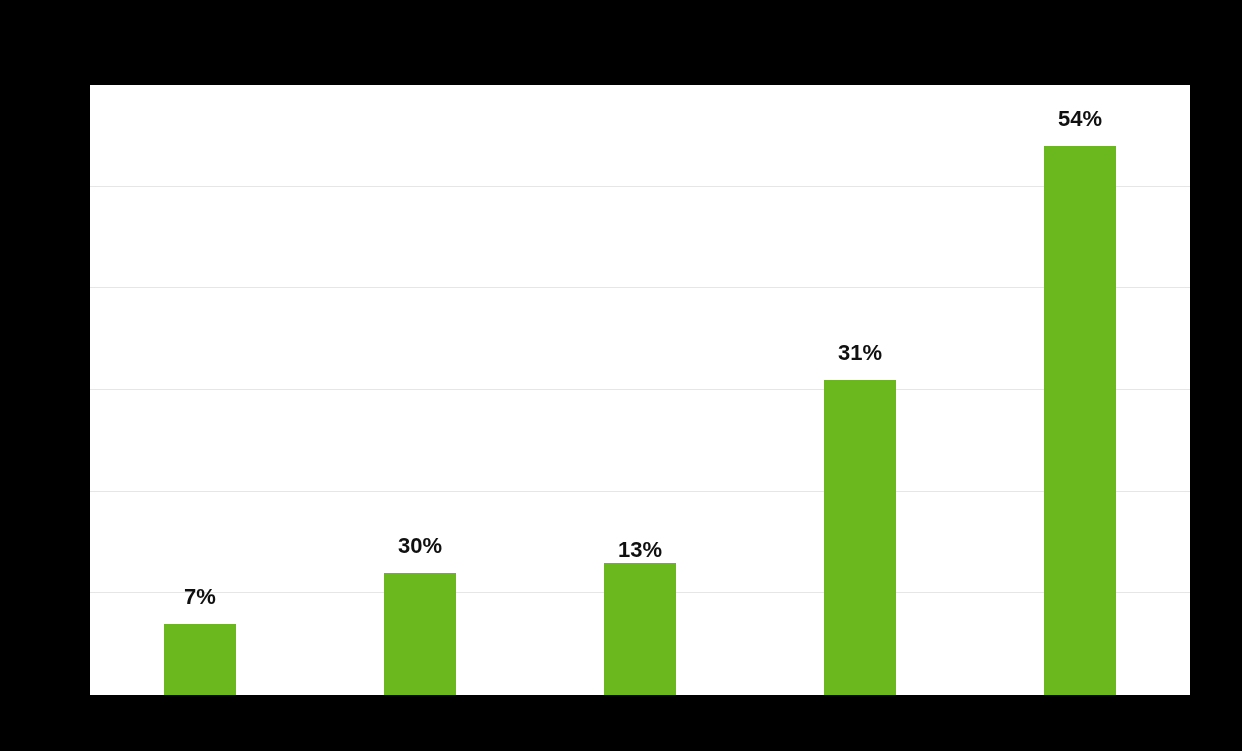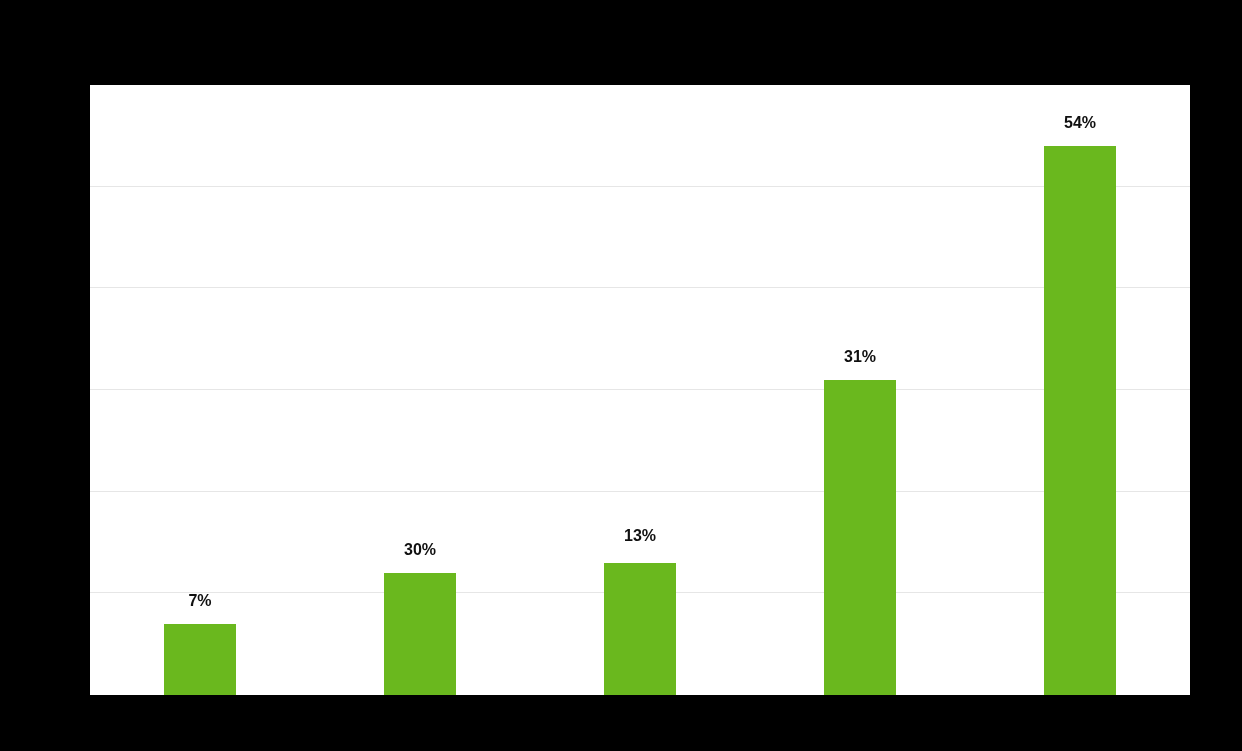--- a/index.html
+++ b/index.html
@@ -51,21 +51,21 @@
     bottom: 0;
     left: 50%;
     transform: translateX(-50%);
     width: 72px;
     background: #6ab81e;
   }
   .bar-label {
     position: absolute;
     left: 50%;
     transform: translateX(-50%);
-    font-size: 16px;
+    font-size: 22px;
     font-weight: 700;
     color: #101010;
     white-space: nowrap;
   }
 </style>
 </head>
 <body>
 
 <div class="chart-wrap">
   <div class="plot-area">
@@ -80,21 +80,21 @@
         <div class="bar-slot" style="left: 0%; width: 20%;">
           <div class="bar" style="height: 71.1667px; background: rgb(106, 184, 30);"></div>
           <div class="bar-label" style="bottom: 85.1667px;">7%</div>
         </div>
         <div class="bar-slot" style="left: 20%; width: 20%;">
           <div class="bar" style="height: 122px; background: rgb(106, 184, 30);"></div>
           <div class="bar-label" style="bottom: 136px;">30%</div>
         </div>
         <div class="bar-slot" style="left: 40%; width: 20%;">
           <div class="bar" style="height: 132.167px; background: rgb(106, 184, 30);"></div>
-          <div class="bar-label" style="bottom: 150px; text-align: center;">13%</div>
+          <div class="bar-label" style="bottom: 132px; text-align: center;">13%</div>
         </div>
         <div class="bar-slot" style="left: 60%; width: 20%;">
           <div class="bar" style="height: 315.167px; background: rgb(106, 184, 30);"></div>
           <div class="bar-label" style="bottom: 329.167px;">31%</div>
         </div>
         <div class="bar-slot" style="left: 80%; width: 20%;">
           <div class="bar" style="height: 549px; background: rgb(106, 184, 30);"></div>
           <div class="bar-label" style="bottom: 563px;">54%</div>
         </div>
       </div>

